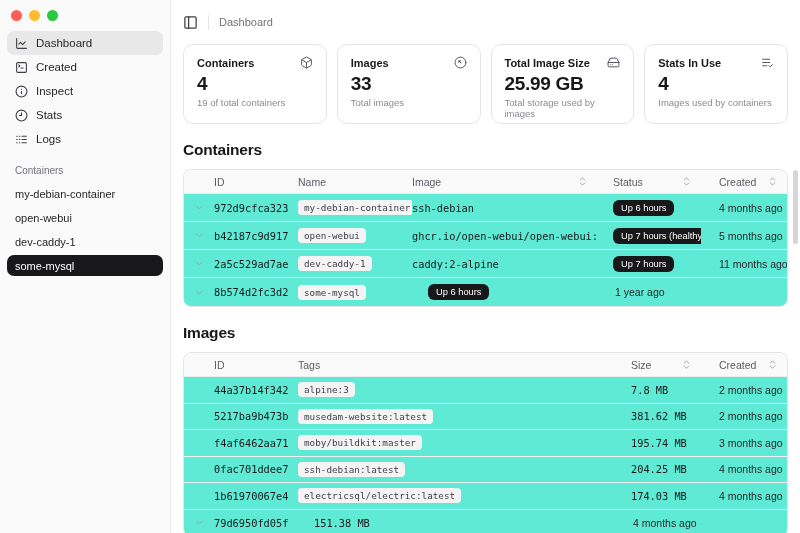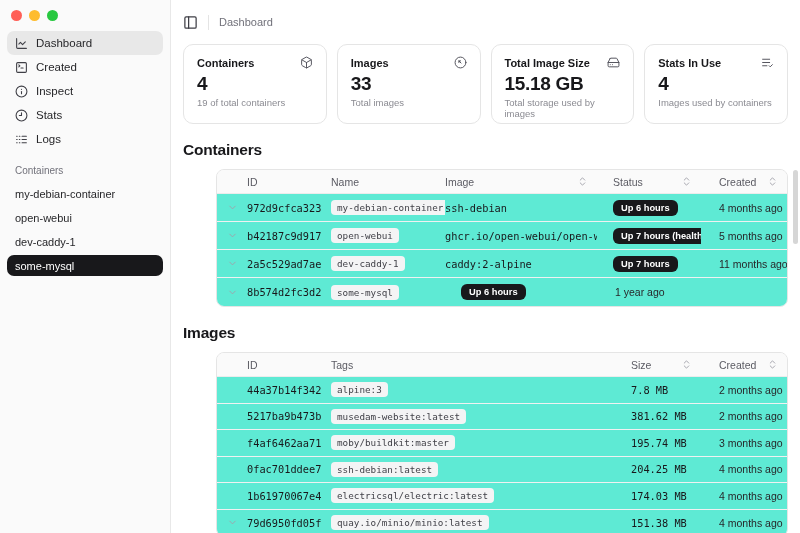--- a/index.html
+++ b/index.html
@@ -36,21 +36,21 @@
   .card { flex:1; border:1px solid #e5e5e5; border-radius:10px; padding:11px 13px; height:80px; background:#fff; }
   .card-top { display:flex; justify-content:space-between; align-items:center; }
   .card-title { font-size:11px; font-weight:700; color:#18181b; }
   .card-top svg { width:13px; height:13px; stroke:#52525b; }
   .card-value { font-size:19px; font-weight:800; margin-top:4px; letter-spacing:-0.3px; }
   .card-sub { font-size:9.5px; color:#8b8b92; margin-top:2px; }
 
   .section-h { font-size:15.5px; font-weight:800; margin:17px 0 10px 0; letter-spacing:-0.2px; }
 
   
-  .tbl { border:1px solid #e5e5e5; border-radius:8px; overflow:hidden; background:#fff;margin-left:33px; }
+  .tbl { border:1px solid #e5e5e5; border-radius:8px; overflow:hidden; background:#fff; }
   .trow, .thead { display:grid; align-items:center; }
   .grid-containers { grid-template-columns:30px 84px 114px 1fr 104px 86px; }
   .grid-images { grid-template-columns:30px 84px 1fr 86px 86px; }
   .thead { background:#fafafa; height:24px; border-bottom:1px solid #ececec;
     font-size:10.5px; color:#5b5b63; }
   .th { display:flex; align-items:center; justify-content:space-between; padding-right:9px;text-align:center; }
   .th .lbl { }
   .sort { display:inline-flex; }
   .sort svg { width:11px; height:11px; stroke:#a1a1aa; }
   .trow { border-bottom:1px solid #f1f1f1; background:#5eead4; }
@@ -58,21 +58,21 @@
   .row-h-c { height:28px; }
   .row-h-i { height:26.5px; }
   .cell { font-size:10.5px; overflow:hidden; white-space:nowrap; }
   .chev { display:flex; justify-content:center; align-items:center; }
   .chev svg { width:11px; height:11px; stroke:#a1a1aa; }
   .chev.hidden svg { visibility:hidden; }
   .mono { font-family:"DejaVu Sans Mono", monospace; font-size:10.3px; color:#18181b; }
   .badge { display:inline-block; background:#f4f4f5; border-radius:4px; padding:2px 6px;
     font-family:"DejaVu Sans Mono", monospace; font-size:9.3px; color:#3f3f46; }
   .pill { display:inline-block; background:#18181b; color:#fff; border-radius:6px;
-    padding:3px 8px; font-size:9.3px; font-weight:700; }
+    padding:3px 8px; font-size:9.3px; font-weight:400; }
   .created { font-size:10.5px; color:#27272a; padding-left:18px; }
   .pad-16 { padding-left:16px; }
   .pad-18 { padding-left:18px; }
 
   .scroll-thumb { position:absolute; right:2px; top:170px; width:5px; height:74px;
     background:#d6d6d6; border-radius:3px; }
 </style>
 </head>
 <body>
 
@@ -183,21 +183,21 @@
         <div class="card">
           <div class="card-top">
             <span class="card-title">Total Image Size</span>
             <svg viewBox="0 0 24 24" fill="none" stroke-width="1.8" stroke-linecap="round" stroke-linejoin="round">
                 <path d="M22 12H2"></path>
                 <path d="M5.45 5.11 2 12v6a2 2 0 0 0 2 2h16a2 2 0 0 0 2-2v-6l-3.45-6.89A2 2 0 0 0 16.76 4H7.24a2 2 0 0 0-1.79 1.11z"></path>
                 <path d="M6 16h.01"></path>
                 <path d="M10 16h.01"></path>
               </svg>
           </div>
-          <div class="card-value">15.18 GB</div>
+          <div class="card-value">25.99 GB</div>
           <div class="card-sub">Total storage used by images</div>
         </div>
         <div class="card">
           <div class="card-top">
             <span class="card-title">Stats In Use</span>
             <svg viewBox="0 0 24 24" fill="none" stroke-width="1.8" stroke-linecap="round" stroke-linejoin="round">
                 <path d="M11 18H3"></path>
                 <path d="m15 18 2 2 4-4"></path>
                 <path d="M16 12H3"></path>
                 <path d="M16 6H3"></path>
@@ -369,21 +369,20 @@
               <span class="cell mono pad-16" style="padding-left: 16px;">174.03 MB</span>
               <span class="cell created">4 months ago</span>
             </div>
             <div class="trow grid-images row-h-i">
               <span class="chev">
                 <svg viewBox="0 0 24 24" fill="none">
                   <use href="#i-chev"></use>
                 </svg>
               </span>
               <span class="cell mono">79d6950fd05f</span>
-              <span class="cell"><span class="badge">quay.io/minio/minio:latest</span></span>
               <span class="cell mono pad-16" style="padding-left: 16px;">151.38 MB</span>
               <span class="cell created">4 months ago</span>
             </div>
           </div>
       </div>
     </div>
 
     <div class="scroll-thumb"></div>
   </main>
 </div>

